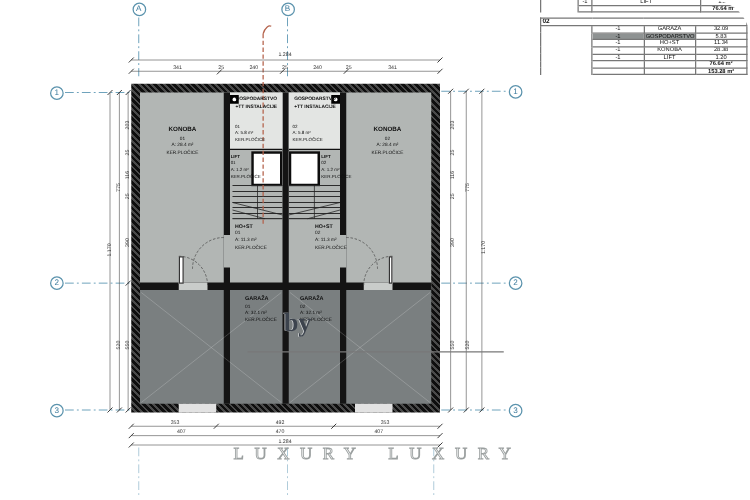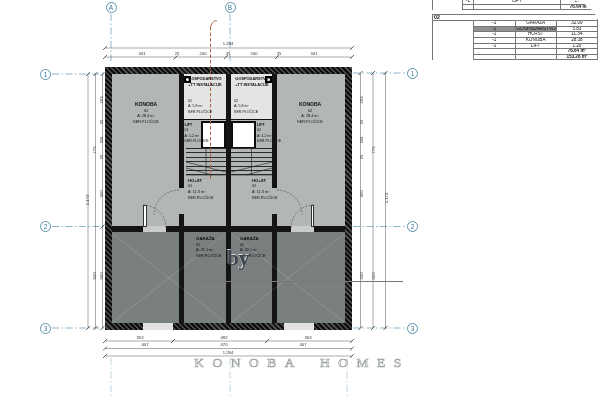--- a/index.html
+++ b/index.html
@@ -313,15 +313,15 @@
           <td class="c1"></td>
           <td class="c2"></td>
           <td class="c3 b">153.28 m²</td>
         </tr>
       </tbody>
     </table>
   </div>
 
   <div class="wm wm-by">by</div>
   <div class="wm-line"></div>
-  <div class="wm wm-tag">KONOBA HOMES</div>
+  <div class="wm wm-tag">LUXURY LUXURY</div>
 
 </div>
 
 </body></html>

